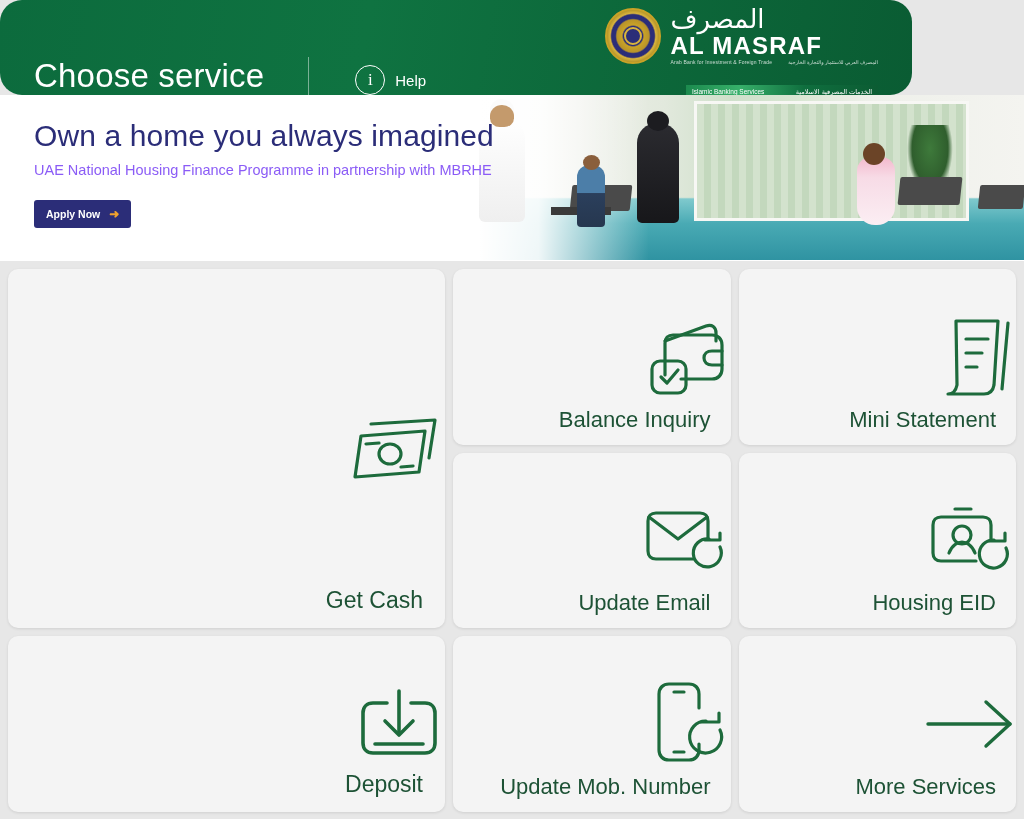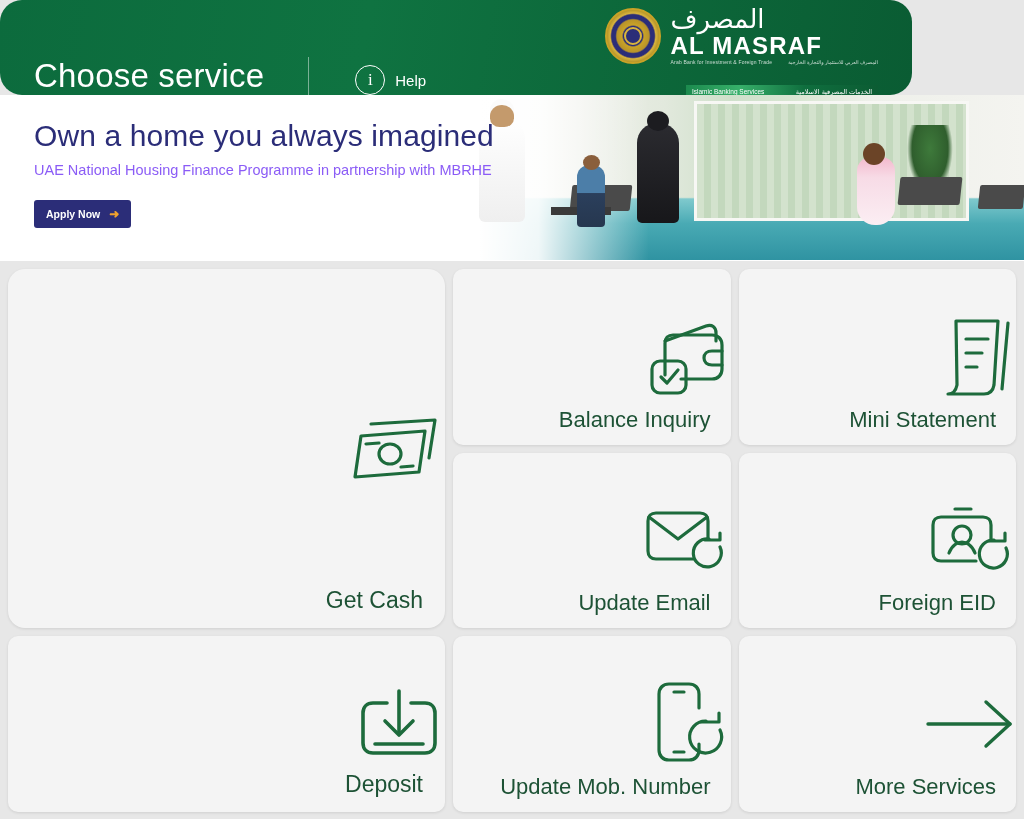--- a/index.html
+++ b/index.html
@@ -180,21 +180,21 @@
   }
   .tile {
     background: #f4f4f4;
     border-radius: 10px;
     box-shadow: 0 1px 3px rgba(0,0,0,.10);
     position: relative;
     display: flex; align-items: center; justify-content: flex-end;
     cursor: pointer;
     overflow: hidden;
   }
-  .tile-big-cash { grid-column: 1; grid-row: 1 / span 2; border-radius: 17px; }
+  .tile-big-cash { grid-column: 1; grid-row: 1 / span 2; }
   .tile-big-dep  { grid-column: 1; grid-row: 3 / span 1; }
   .tile-label {
     position: absolute;
     right: 20px; bottom: 12px;
     color: #1d5235;
     font-size: 22px;
     white-space: nowrap;
   }
   .tile-big-cash .tile-label, .tile-big-dep .tile-label { font-size: 23px; right: 22px; bottom: 14px; }
   .icon-wrap { display: flex; align-items: center; justify-content: center; }
@@ -322,21 +322,21 @@
     <div class="icon-wrap">
       <svg width="88" height="78" viewBox="0 0 88 78" fill="none" stroke="#1d6b3c" stroke-width="3.2" stroke-linecap="round" stroke-linejoin="round">
         <path d="M27 8 L43 8"></path>
         <path d="M63 38 L63 24 C63 19 60 16 55 16 L13 16 C8 16 5 19 5 24 L5 52 C5 57 8 60 13 60 L48 60"></path>
         <circle cx="34" cy="34" r="9"></circle>
         <path d="M21 52 C24 44 30 41 34 41 C38 41 44 44 47 52"></path>
         <path d="M61 40 L77 40 L77 32"></path>
         <path d="M78 47 A14 14 0 1 1 66 39"></path>
       </svg>
     </div>
-    <div class="tile-label">Foreign EID</div>
+    <div class="tile-label">Housing EID</div>
   </div>
 
   <div class="tile">
     <div class="icon-wrap">
       <svg width="78" height="92" viewBox="0 0 78 92" fill="none" stroke="#1d6b3c" stroke-width="3.2" stroke-linecap="round" stroke-linejoin="round">
         <path d="M46 30 L46 16 C46 10 42 6 36 6 L16 6 C10 6 6 10 6 16 L6 72 C6 78 10 82 16 82 L36 82 C42 82 46 78 46 72 L46 66"></path>
         <path d="M21 14 L31 14"></path>
         <path d="M21 74 L31 74"></path>
         <path d="M48 44 L66 44 L66 35"></path>
         <path d="M67 52 A16 16 0 1 1 53 43"></path>

